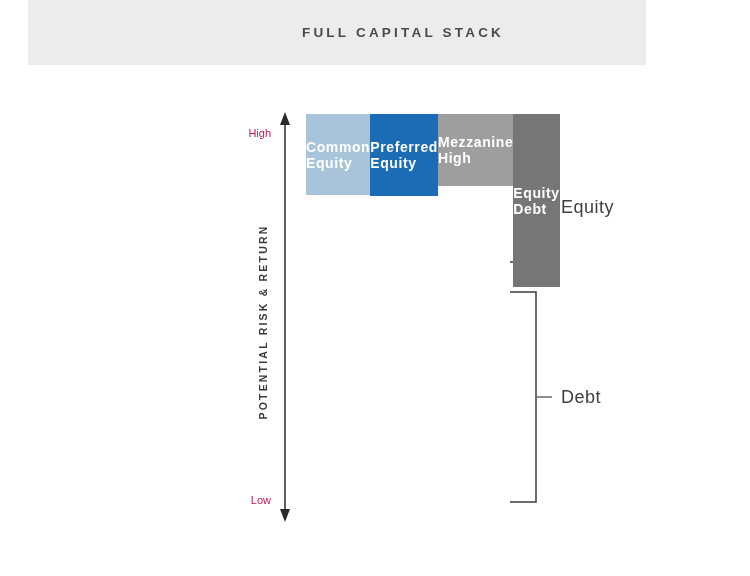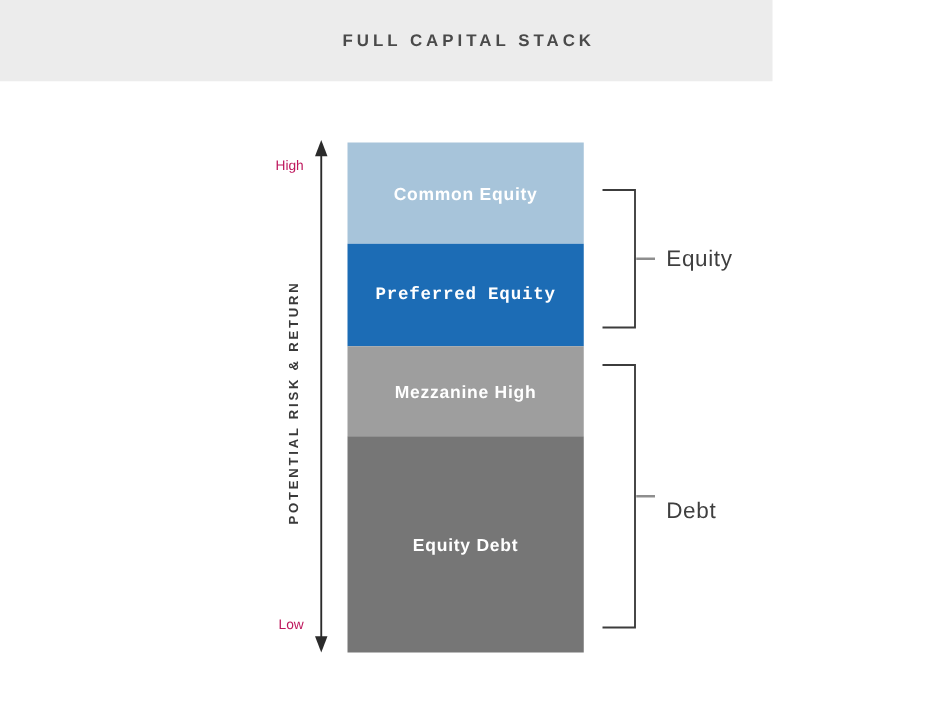--- a/index.html
+++ b/index.html
@@ -4,20 +4,21 @@
 <style>
   * { margin: 0; padding: 0; box-sizing: border-box; }
   html, body { background: #ffffff; }
   .page {
     position: relative;
     width: 618px;
     height: 576px;
     background: #ffffff;
     overflow: hidden;
     font-family: "Liberation Sans", sans-serif;
+    margin-left: 28px;
   }
   
   .header {
     position: absolute;
     left: 0; top: 0;
     width: 750px; height: 65px;
     background: #ececec;
     display: flex;
     align-items: center;
     justify-content: center;
@@ -40,35 +41,35 @@
     left: 0; top: 0;
     width: 750px; height: 511px;
     pointer-events: none;
   }
   
   .stack {
     position: absolute;
     left: 278px; top: 49px;
     width: 189px;
     display: flex;
-    flex-direction: column;
+    flex-direction: row;
   }
   .seg {
     display: flex;
     align-items: center;
     justify-content: center;
   }
   .seg-label {
     color: #ffffff;
     font-size: 14px;
     font-weight: 700;
     letter-spacing: 0.6px;
   }
   .seg-common    { height: 81px;  background: #a7c4da; }
-  .seg-preferred { height: 82px;  background: #1c6cb5; font-family: Liberation Mono, monospace; }
+  .seg-preferred { height: 82px;  background: #1c6cb5; }
   .seg-mezzanine { height: 72px;  background: #9e9e9e; }
   .seg-senior    { height: 173px; background: #767676; }
   
   .axis-end-label {
     position: absolute;
     width: 83px;
     left: 160px;
     text-align: right;
     font-size: 11px;
     color: #be185d;
@@ -92,21 +93,21 @@
   
   .group-label {
     position: absolute;
     left: 533px;
     font-size: 18px;
     letter-spacing: 0.5px;
     color: #3f3f3f;
     line-height: 18px;
   }
   .group-equity { top: 133px; }
-  .group-debt   { top: 334px; }
+  .group-debt   { top: 323px; }
 </style>
 </head>
 <body>
 
 <div class="page">
 
   <div class="header">
     <div class="header-title">FULL CAPITAL STACK</div>
   </div>
 

